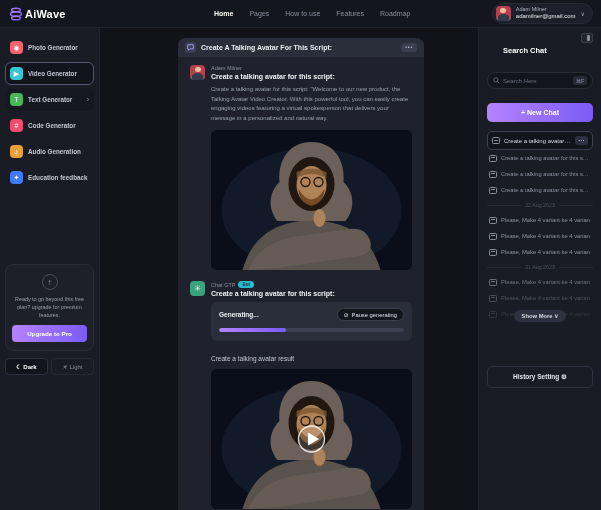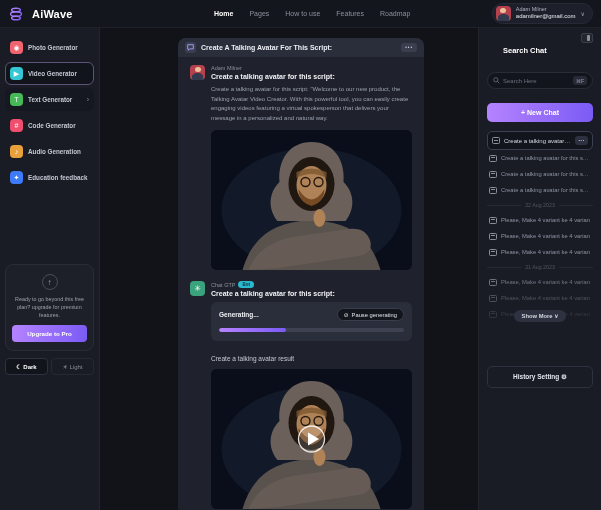--- a/index.html
+++ b/index.html
@@ -1,21 +1,21 @@
 <!DOCTYPE html>
 <html><head>
 <meta charset="utf-8">
 <style>
   * { margin:0; padding:0; box-sizing:border-box; }
   html,body { width:601px; height:510px; overflow:hidden; }
   body { background:#111318; color:#fff; font-family:"Liberation Sans",sans-serif; }
 
   
   .topbar { height:28px; display:flex; align-items:center; background:#14161d; border-bottom:1px solid #1f222b; padding:0 8px; }
-  .logo { display:flex; align-items:center; gap:8px; width:96px; }
+  .logo { display:flex; align-items:center; gap:1px; width:96px; }
   .logo-name { font-size:11px; font-weight:bold; letter-spacing:.2px; }
   .topnav { display:flex; gap:16px; margin-left:110px; }
   .topnav span { font-size:7px; color:#8a8f9c; cursor:pointer; }
   .topnav span.active { color:#fff; font-weight:bold; }
   .profile { margin-left:auto; display:flex; align-items:center; gap:5px; background:#1d202b; border:1px solid #272a36; border-radius:12px; padding:2px 7px 2px 3px; cursor:pointer; }
   .avatar-person { position:relative; overflow:hidden; border-radius:4px; background:#b5414f; }
   .avatar-person::before { content:""; position:absolute; width:40%; height:38%; left:30%; top:12%; background:#eec09a; border-radius:50%; }
   .avatar-person::after { content:""; position:absolute; width:76%; height:46%; left:12%; top:56%; background:#343a4e; border-radius:45% 45% 0 0; }
   .profile .avatar-person { width:15px; height:15px; }
   .profile-meta { display:flex; flex-direction:column; line-height:1.25; }

